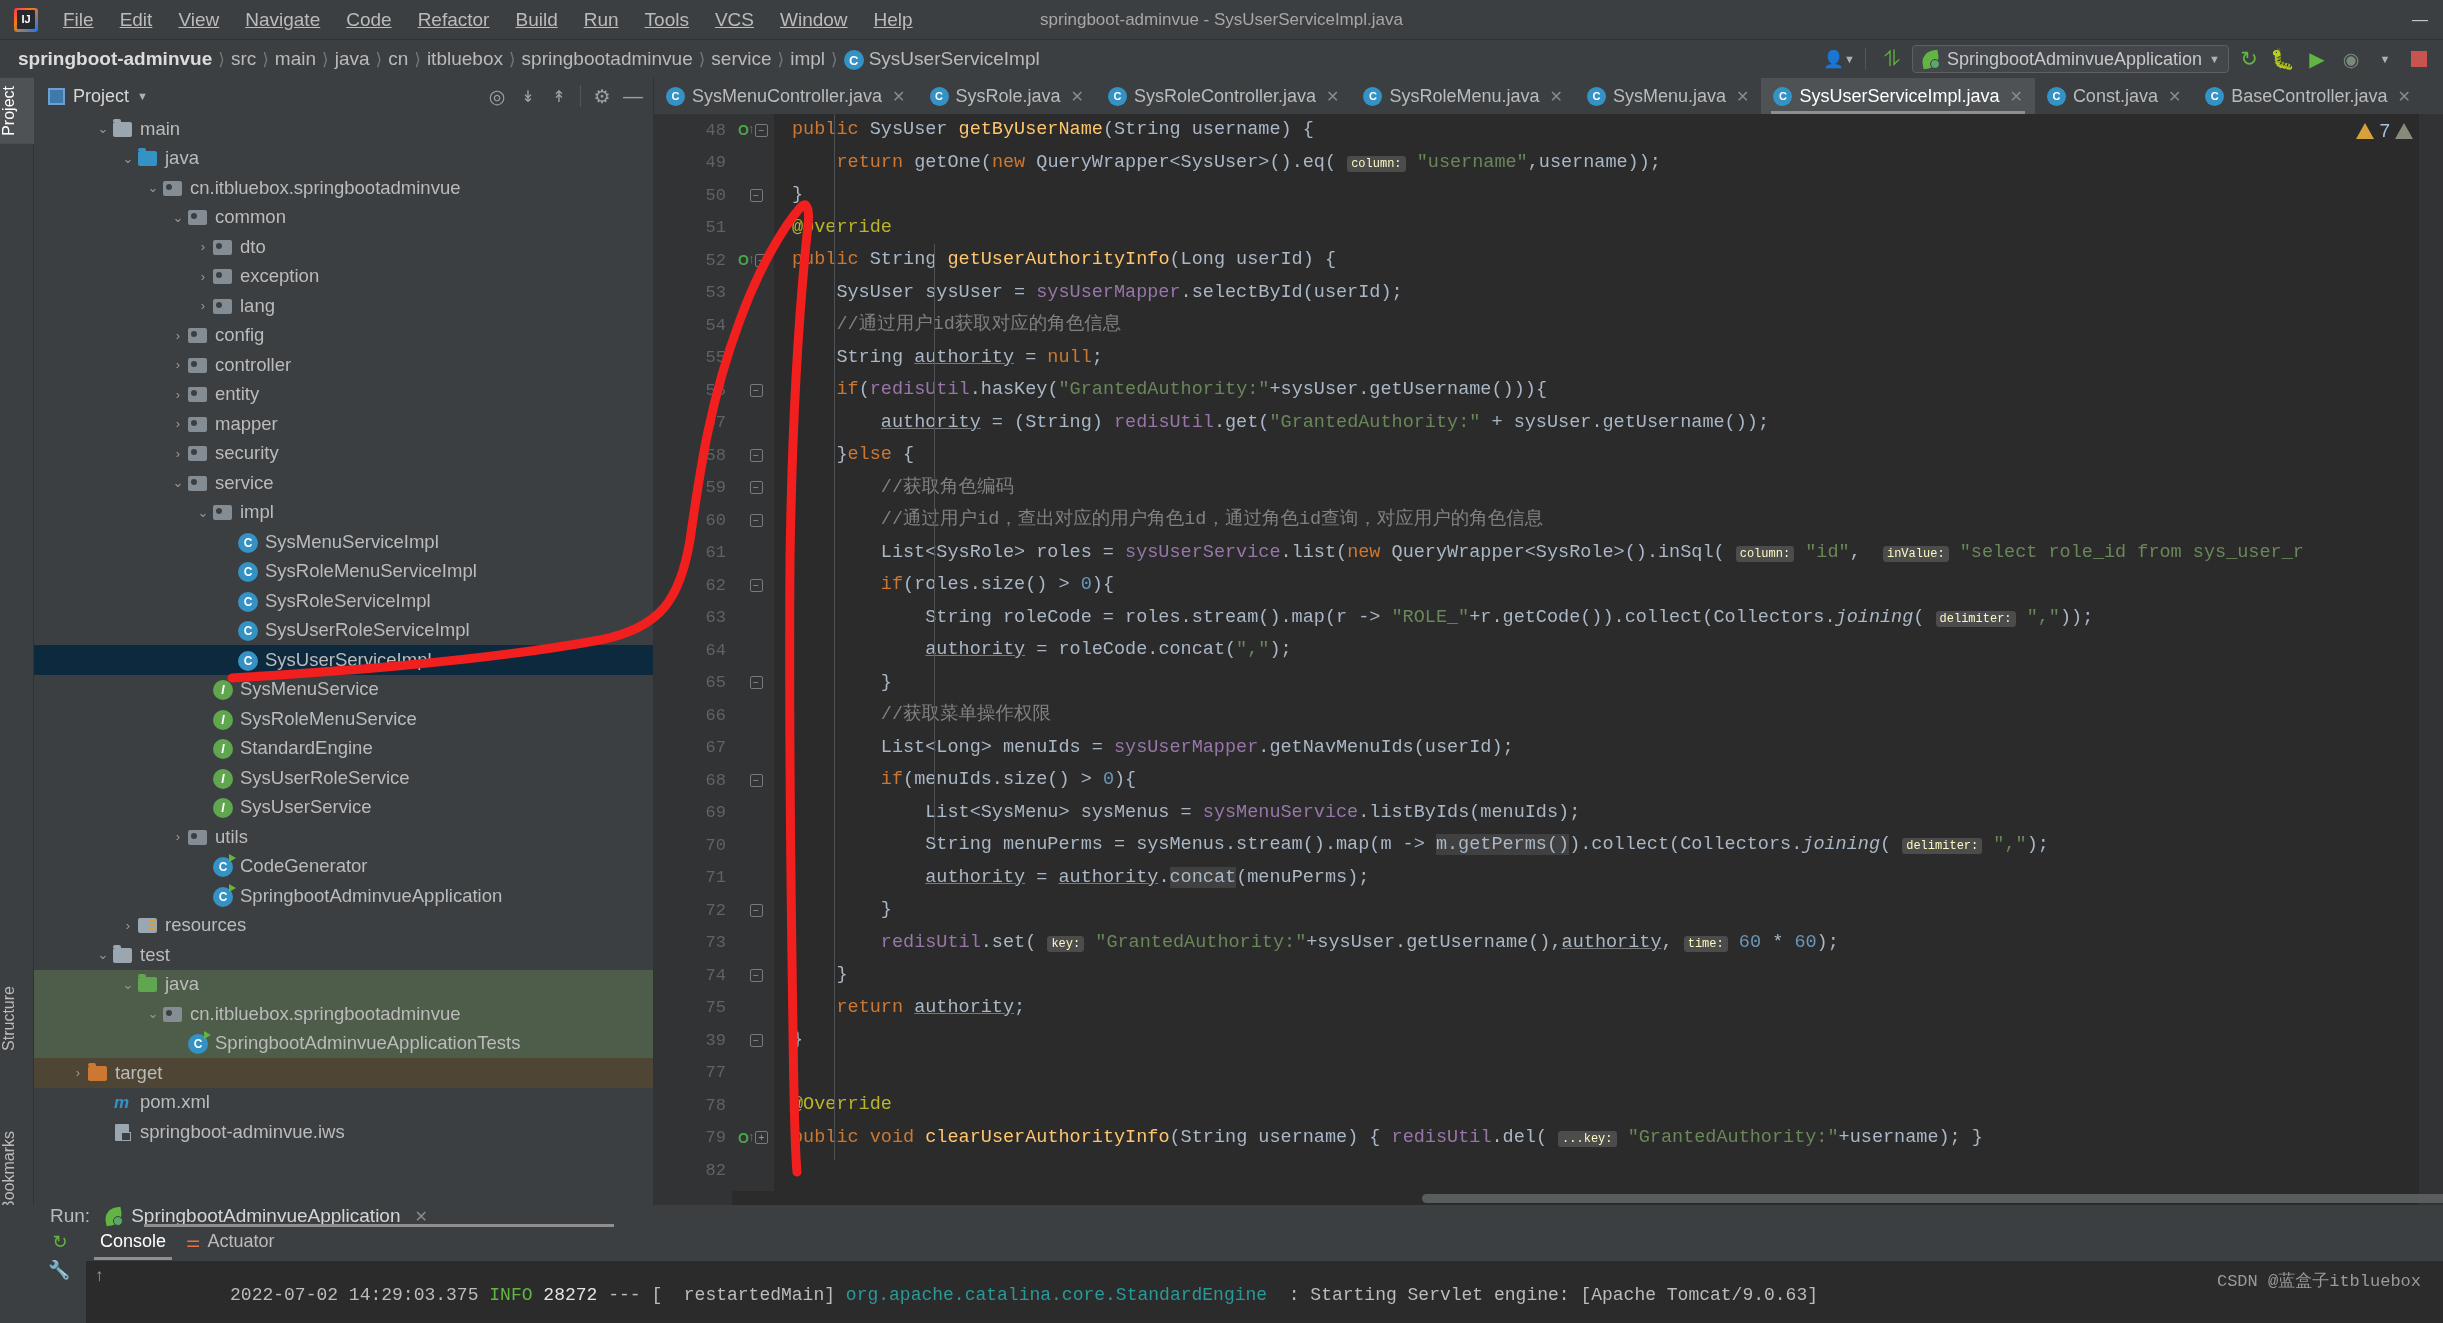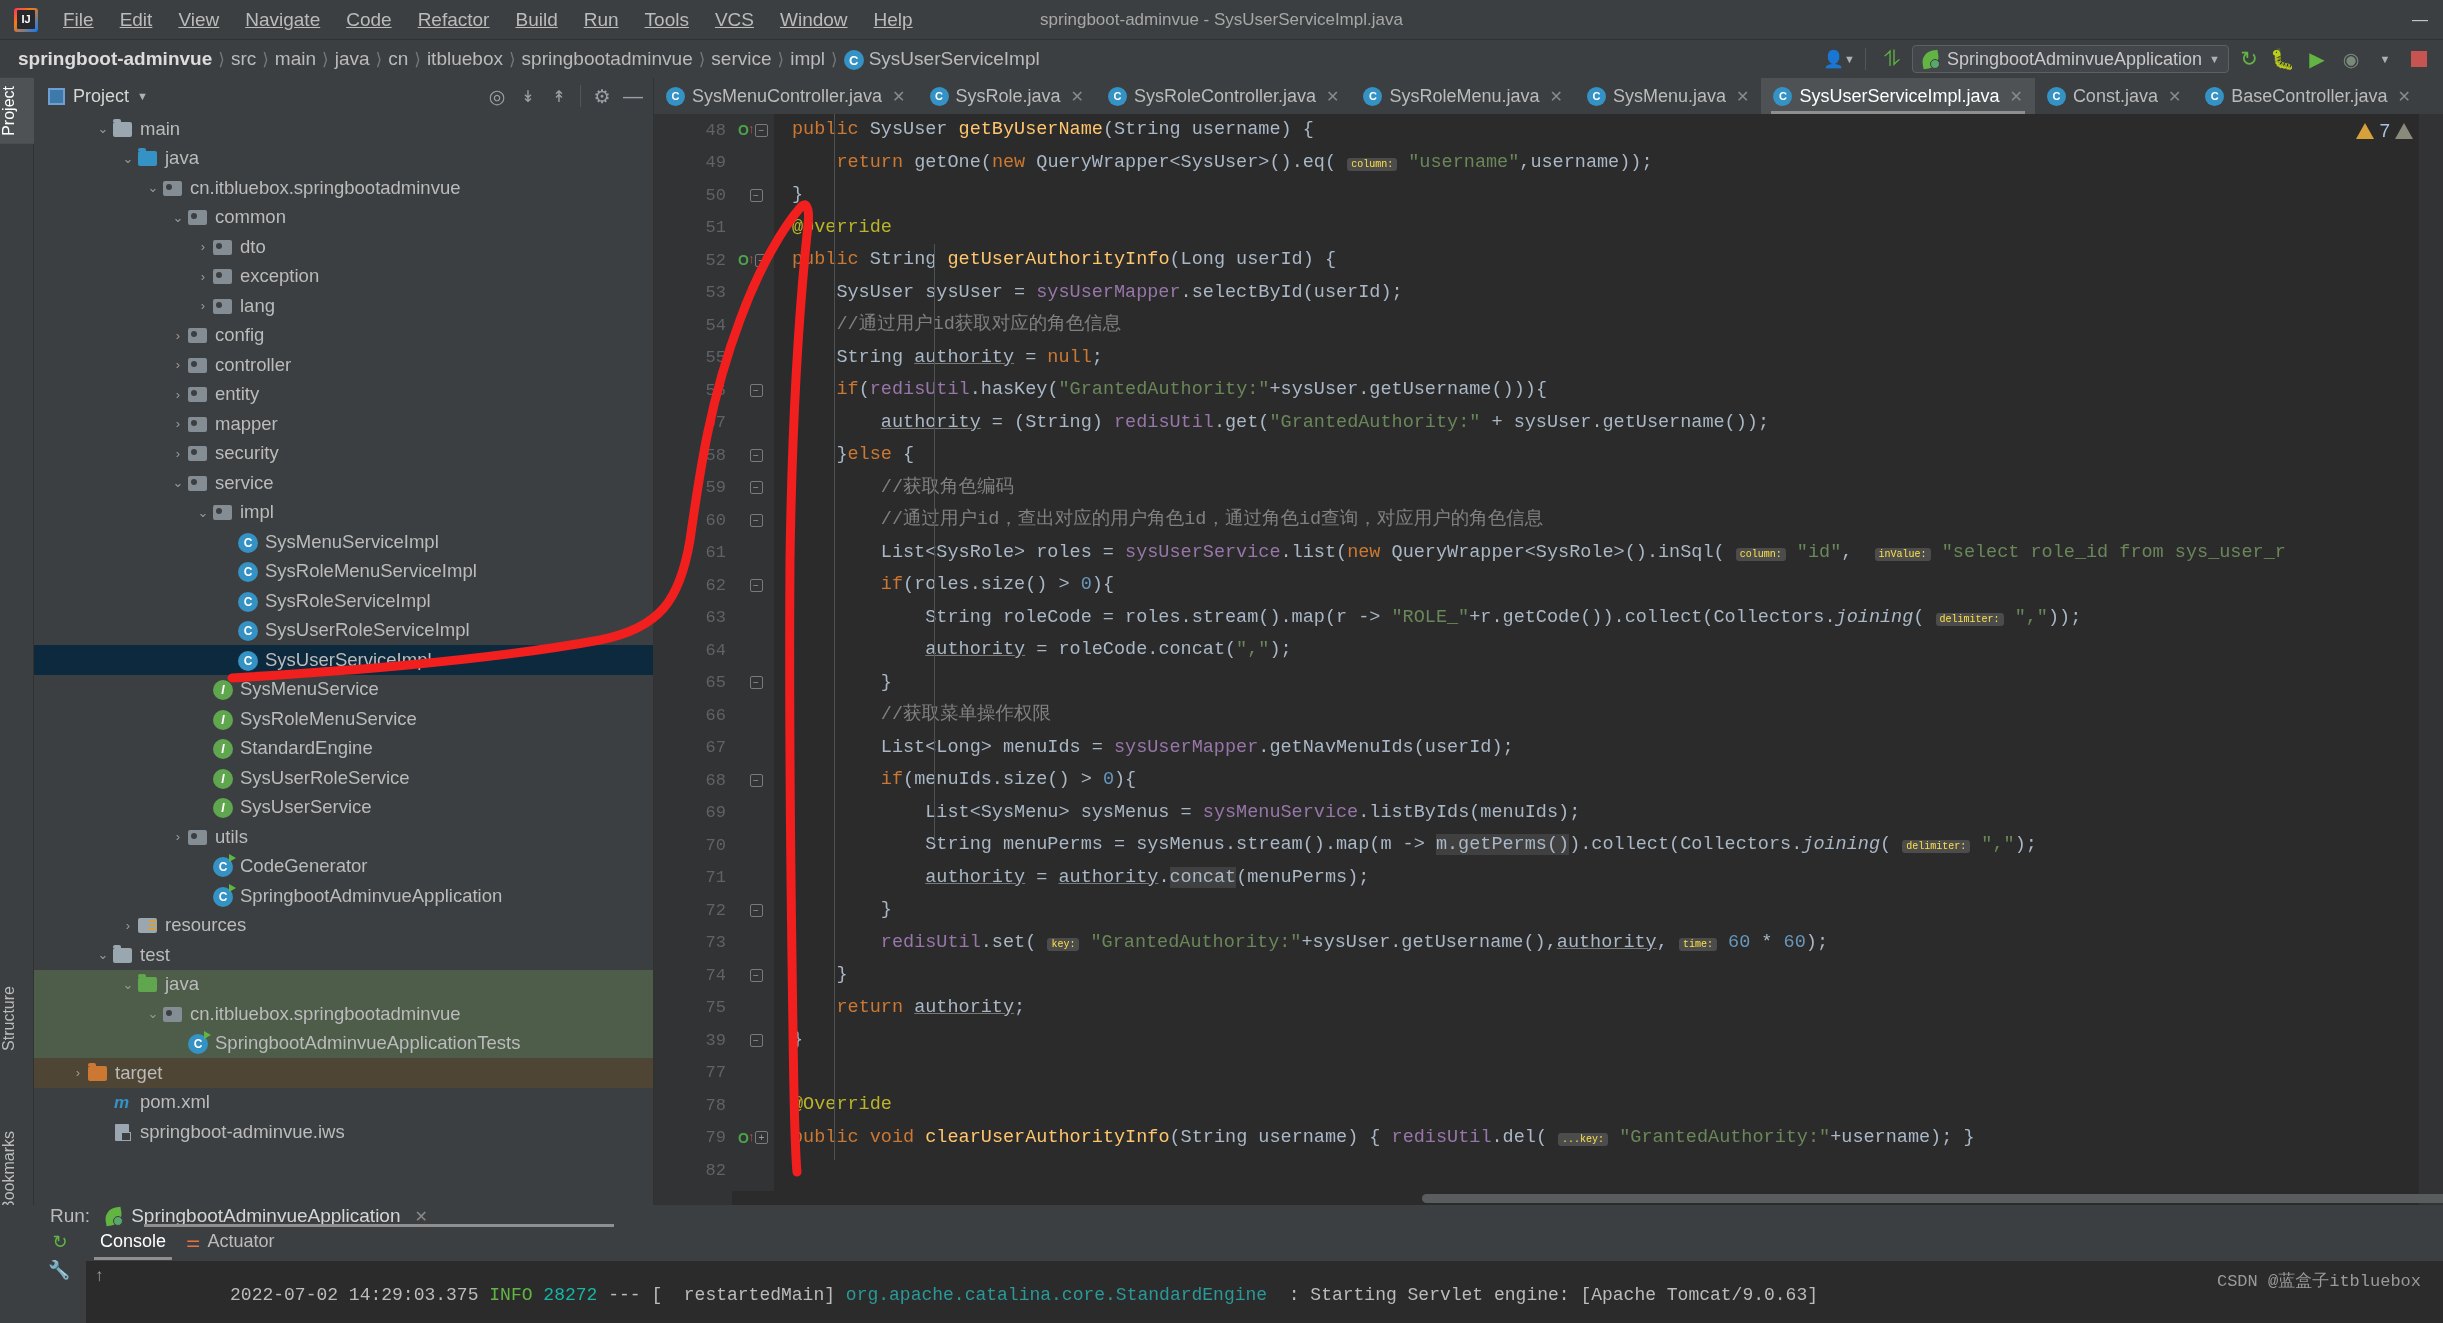--- a/index.html
+++ b/index.html
@@ -205,21 +205,21 @@
   }
   .cl { height: 32.5px; }
   .kw { color: #cc7832; }
   .str { color: #6a8759; }
   .num { color: #6897bb; }
   .cmt { color: #808080; }
   .ann { color: #bbb529; }
   .fld { color: #9876aa; }
   .mth { color: #ffc66d; }
   .hint {
-    background: #4c4c4c; color: #fde047; font-size: 10px; border-radius: 3px;
+    background: #4c4c4c; color: #fef9c3; font-size: 12px; border-radius: 3px;
     padding: 1px 4px; font-style: normal; margin-top: 16px;
   }
   .ul { text-decoration: underline; text-decoration-color: #777; }
   .it { font-style: italic; margin-top: 30px; }
   .hl { background: #404040; }
   .indent-guide { position:absolute; top:0; bottom:0; width:1px; background:#4e5254; }
 
   
   .stripe { width: 24px; background: #313335; flex: 0 0 24px; position: relative; }
 
@@ -254,21 +254,21 @@
   .ctabs { height: 34px; display:flex; align-items:center; gap:20px; padding-left:14px; }
   .ctab { font-size:18px; color:#bbbbbb; position:relative; padding-bottom:6px; display:flex; align-items:center; gap:7px; }
   .ctab.active { color:#ffffff; }
   .ctab.active::after { content:""; position:absolute; left:-6px; right:-6px; bottom:-2px; height:3px; background:#8f8f8f; }
   .actuator-ico { color:#e8733f; font-size:16px; }
   .console-body {
     flex:1; background:#2b2b2b; font-family:"Liberation Mono", monospace; font-size:18px;
     color:#bbbbbb; padding: 4px 0 0 36px; white-space:pre; position:relative; overflow:hidden;
   }
   .c-info { color:#62b543; }
-  .c-pid { color:#14b8a6; }
+  .c-pid { color:#e5e5e5; }
   .c-cls { color:#299999; }
   .watermark { position:absolute; right:22px; top:8px; font-size:17px; color:#9a9a9a; }
   .leftarrow { position:absolute; left:8px; top:6px; color:#9aa0a6; font-size:17px; }
 
   
   .annot { position:absolute; inset:0; pointer-events:none; z-index:50; }
 </style>
 </head>
 <body>
 

